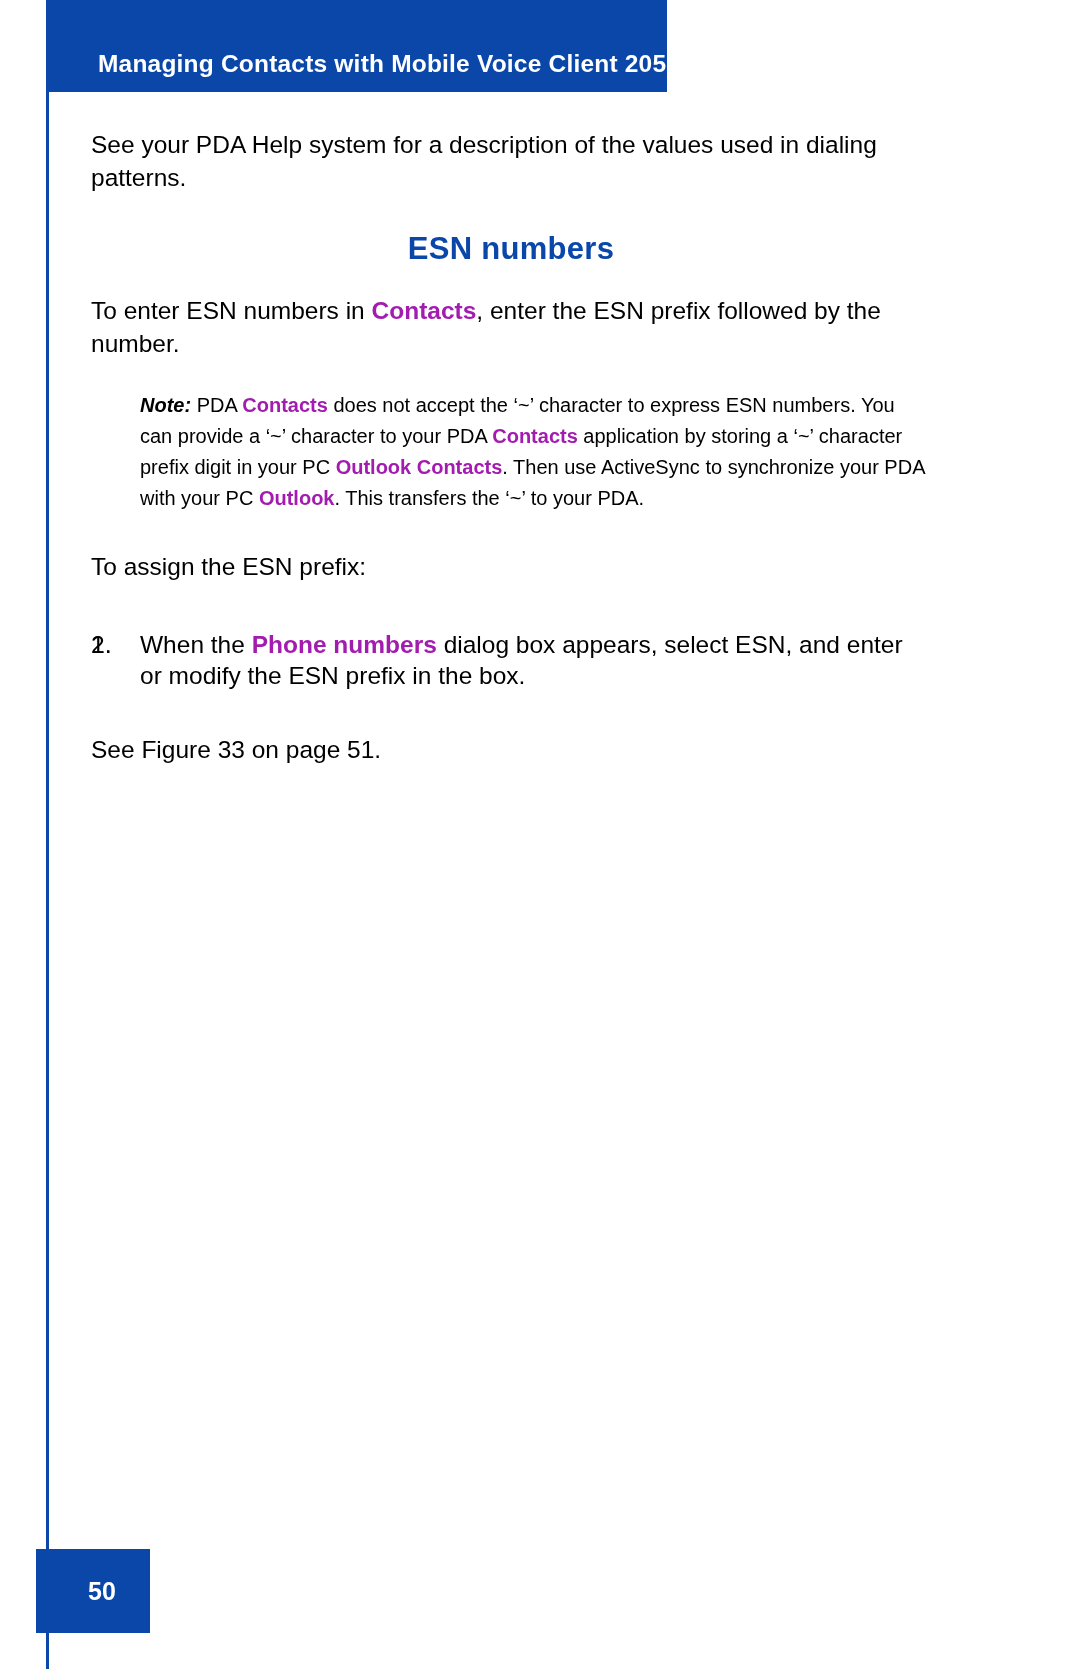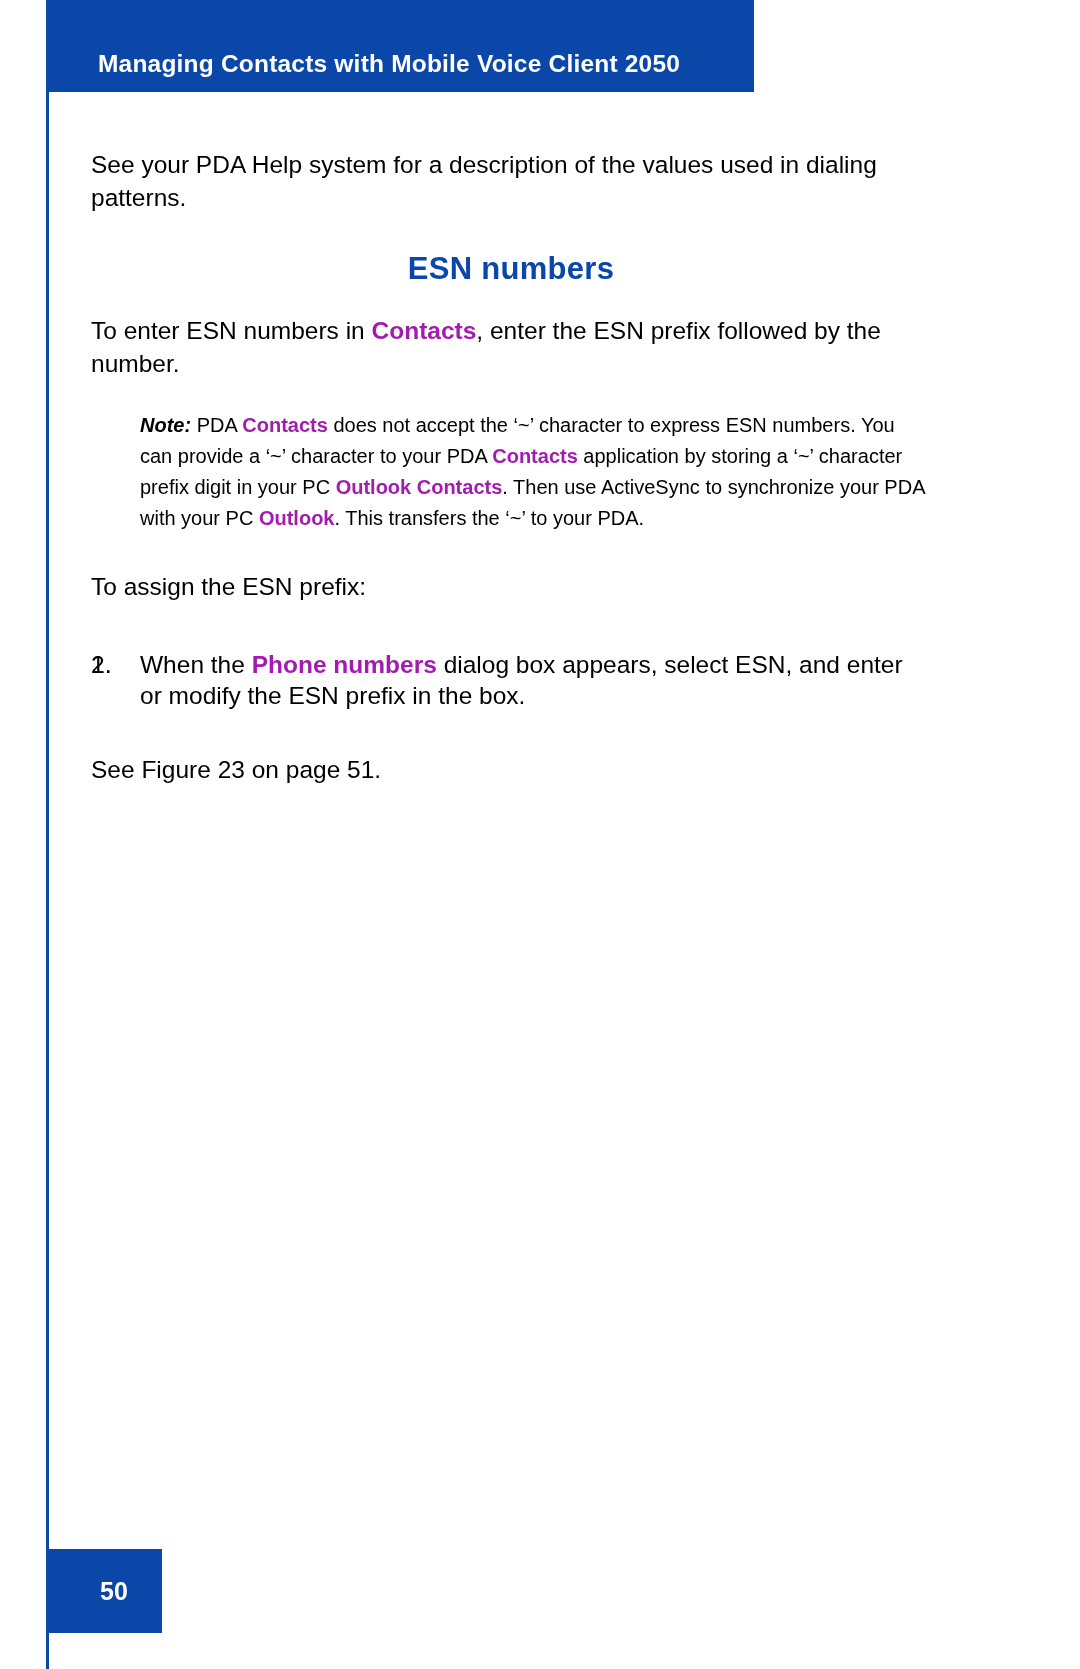--- a/index.html
+++ b/index.html
@@ -31,42 +31,41 @@
     width: 3px;
     height: 1669px;
     background: #0a47a9;
   }
 
   
   .header-banner {
     position: absolute;
     left: 46px;
     top: 0;
-    width: 708px;
+    width: 621px;
     height: 92px;
     background: #0a47a9;
   }
   .header-title {
     position: absolute;
     left: 52px;
     bottom: 14px;
     color: #ffffff;
     font-size: 24.5px;
     font-weight: bold;
     letter-spacing: 0.2px;
     white-space: nowrap;
   }
 
   
   .content {
     position: absolute;
     left: 91px;
     top: 128px;
     width: 840px;
-    margin-top: 20px;
   }
 
   p.body-text {
     margin: 0 0 0 0;
     font-size: 24.5px;
     line-height: 33px;
     color: #000000;
   }
   .spacer-26 { height: 26px; }
   .spacer-30 { height: 30px; }
@@ -118,21 +117,21 @@
     left: 0;
     top: 0;
     width: 36px;
     text-align: left;
     font-size: 24.5px;
   }
 
   
   .footer-box {
     position: absolute;
-    left: 48px;
+    left: 36px;
     bottom: 36px;
     width: 114px;
     height: 84px;
     background: #0a47a9;
   }
   .footer-page-number {
     position: absolute;
     left: 52px;
     top: 50%;
     transform: translateY(-50%);
@@ -182,21 +181,21 @@
       <li>
         <span class="num">1.</span><span class="kw"></span><span></span>
       </li>
       <li>
         <span class="num">2.</span><span>When the </span><span class="kw">Phone numbers</span><span> dialog box appears, select ESN, and enter or modify the ESN prefix in the box.</span>
       </li>
     </ol>
 
     <div class="spacer-26"></div>
 
-    <p class="body-text">See Figure 23 on page 51.</p>
+    <p class="body-text">See Figure 33 on page 51.</p>
 
   </div>
 
   <div class="footer-box">
     <div class="footer-page-number">50</div>
   </div>
 
 </div>
 
 </body></html>

